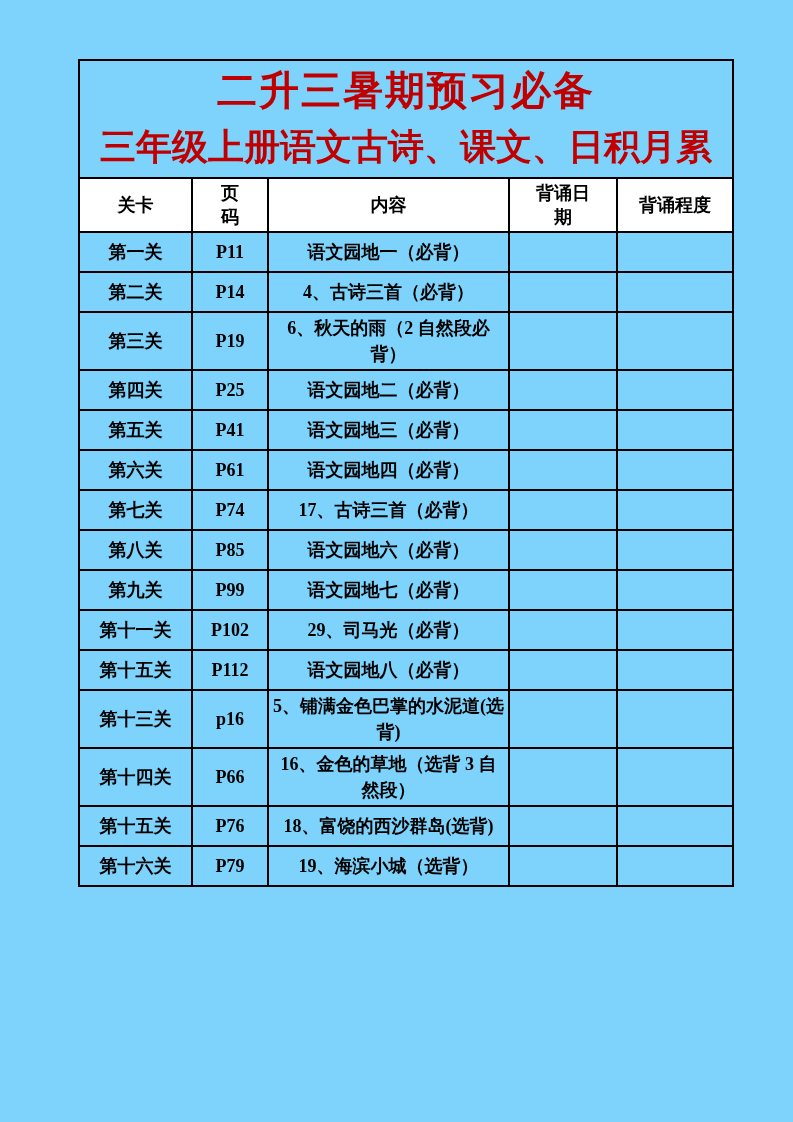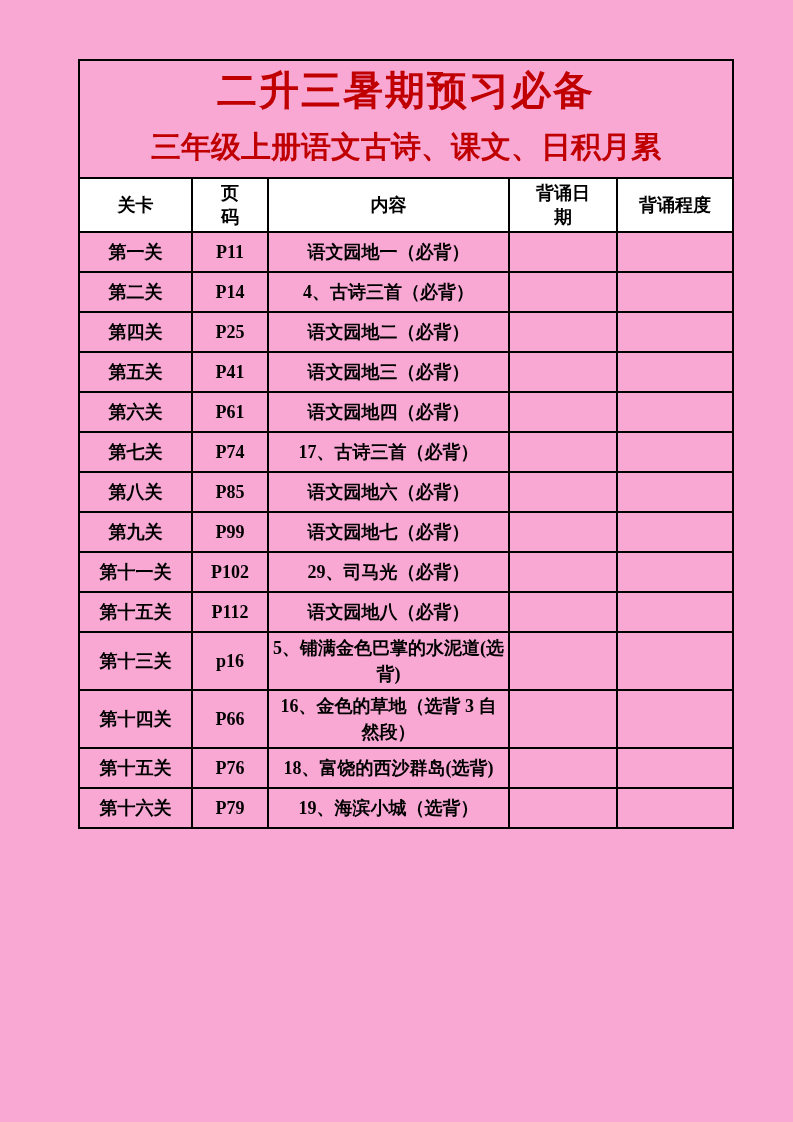--- a/index.html
+++ b/index.html
@@ -10,21 +10,21 @@
   body {
     width: 793px;
     height: 1122px;
     font-family: "Liberation Serif", "DejaVu Serif", serif;
     color: #000000;
   }
   .page {
     position: relative;
     width: 793px;
     height: 1122px;
-    background: #f9a8d4;
+    background: #7dd3fc;
     overflow: hidden;
   }
   table.study {
     position: absolute;
     left: 78px;
     top: 59px;
     width: 654px;
     border-collapse: collapse;
     table-layout: fixed;
   }
@@ -43,21 +43,21 @@
     vertical-align: middle;
   }
   .title-line1 {
     font-size: 40px;
     font-weight: bold;
     color: var(--accent, #c00000);
     line-height: 56px;
     letter-spacing: 2px;
   }
   .title-line2 {
-    font-size: 30px;
+    font-size: 36px;
     font-weight: bold;
     color: var(--accent, #c00000);
     line-height: 56px;
   }
   table.study th {
     height: 46px;
     font-size: 18px;
     padding: 2px 20px;
     background: #ffffff;
   }
@@ -107,20 +107,27 @@
           <td class="recite-degree-cell"></td>
         </tr>
         <tr>
           <td class="level-cell">第二关</td>
           <td class="page-cell">P14</td>
           <td class="content-cell">4、古诗三首（必背）</td>
           <td class="recite-date-cell"></td>
           <td class="recite-degree-cell"></td>
         </tr>
         <tr>
+          <td class="level-cell">第三关</td>
+          <td class="page-cell">P19</td>
+          <td class="content-cell">6、秋天的雨（2 自然段必背）</td>
+          <td class="recite-date-cell"></td>
+          <td class="recite-degree-cell"></td>
+        </tr>
+        <tr>
           <td class="level-cell">第四关</td>
           <td class="page-cell">P25</td>
           <td class="content-cell">语文园地二（必背）</td>
           <td class="recite-date-cell"></td>
           <td class="recite-degree-cell"></td>
         </tr>
         <tr>
           <td class="level-cell">第五关</td>
           <td class="page-cell">P41</td>
           <td class="content-cell">语文园地三（必背）</td>

